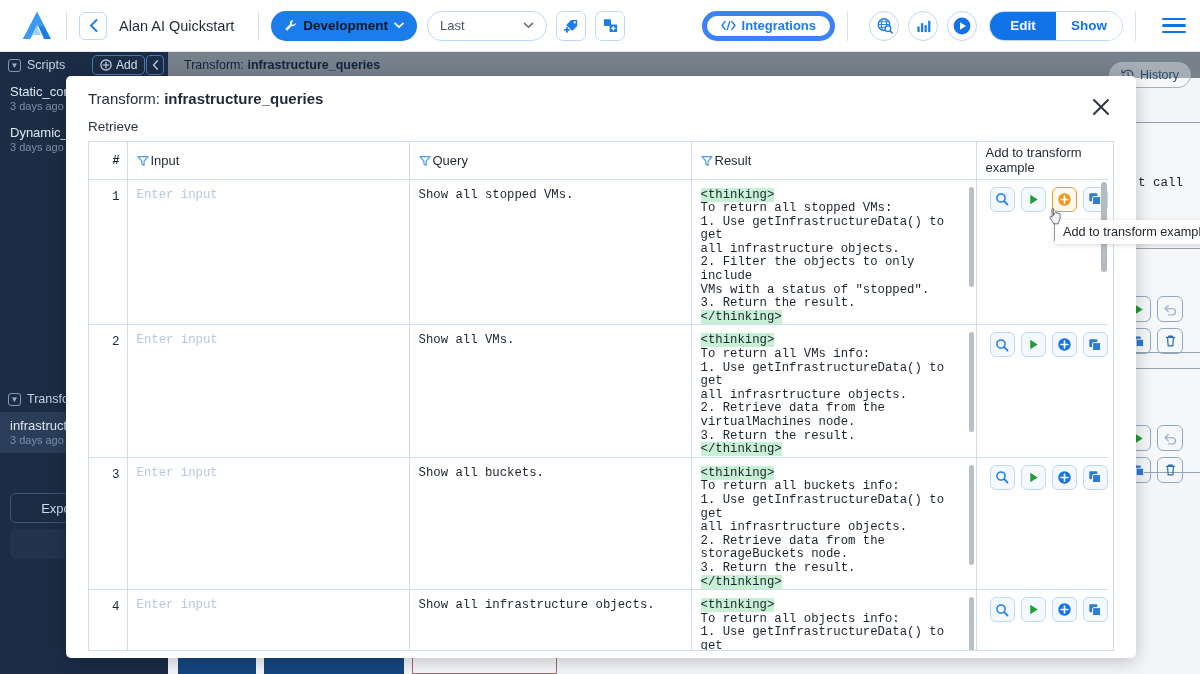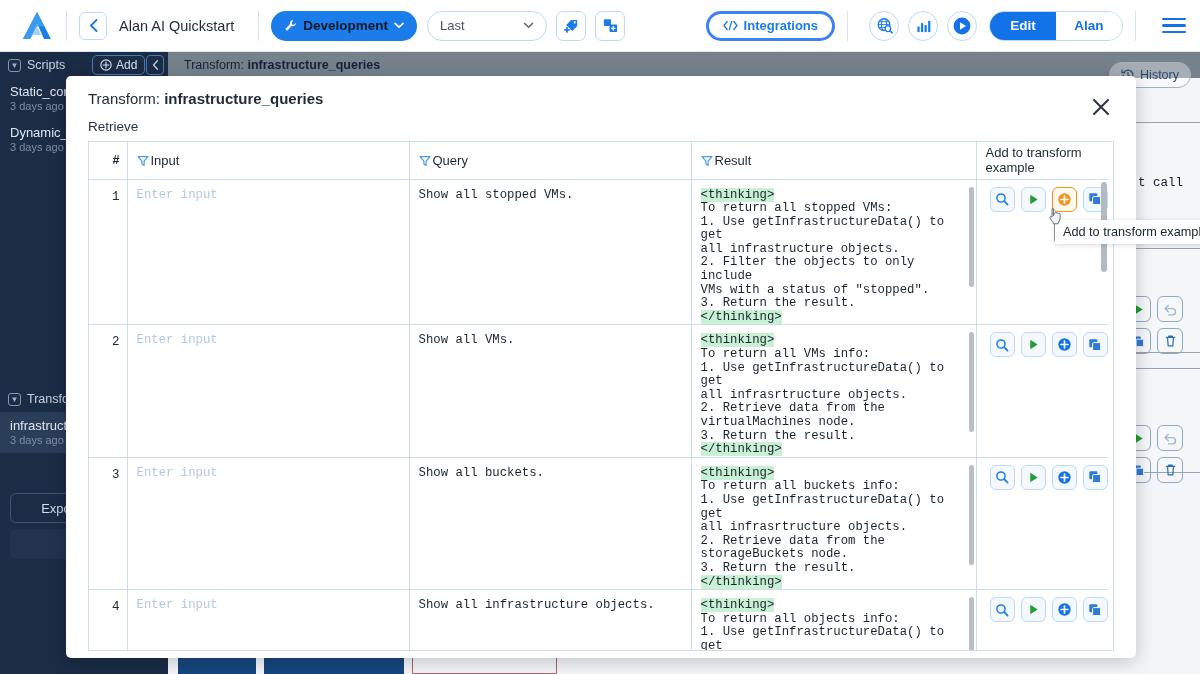--- a/index.html
+++ b/index.html
@@ -35,21 +35,21 @@
     background: #fff; display: flex; align-items: center; justify-content: space-between;
     padding: 0 12px; font-size: 13px; color: #4a5568; margin-left: 10px; flex: none;
   }
   .icon-btn {
     width: 30px; height: 30px; border: 1px solid #bcd9f7; border-radius: 7px;
     background: #fff; display: flex; align-items: center; justify-content: center;
     margin-left: 9px; flex: none;
   }
   .spacer { flex: 1 1 auto; }
   .integr-btn {
-    height: 30px; border: 3px solid #3b82f6; border-radius: 15px; background: #fff;
+    height: 30px; border: 5px solid #3b82f6; border-radius: 15px; background: #fff;
     display: flex; align-items: center; gap: 6px; padding: 0 14px;
     font-size: 13px; color: #1b7ceb; font-weight: bold; flex: none;
   }
   .round-icon-btn {
     width: 30px; height: 30px; border: 1px solid #bcd9f7; border-radius: 50%;
     background: #fff; display: flex; align-items: center; justify-content: center;
     margin-left: 9px; flex: none;
   }
   .seg {
     display: flex; height: 30px; border: 1px solid #bcd9f7; border-radius: 15px;
@@ -239,21 +239,21 @@
       </svg>
     </div>
     <div class="round-icon-btn">
       <svg width="20" height="20" viewBox="0 0 20 20">
         <circle cx="10" cy="10" r="8.4" fill="#1272e8"></circle>
         <path d="M8 6.2 L14 10 L8 13.8 Z" fill="#fff"></path>
       </svg>
     </div>
     <div class="seg">
       <div class="on">Edit</div>
-      <div class="off">Alan</div>
+      <div class="off">Show</div>
     </div>
     <div class="vdiv" style="margin-left:12px"></div>
     <div class="hamb">
       <i></i>
         <i></i>
         <i></i>
     </div>
   </div>
 
   <div class="appbody">

